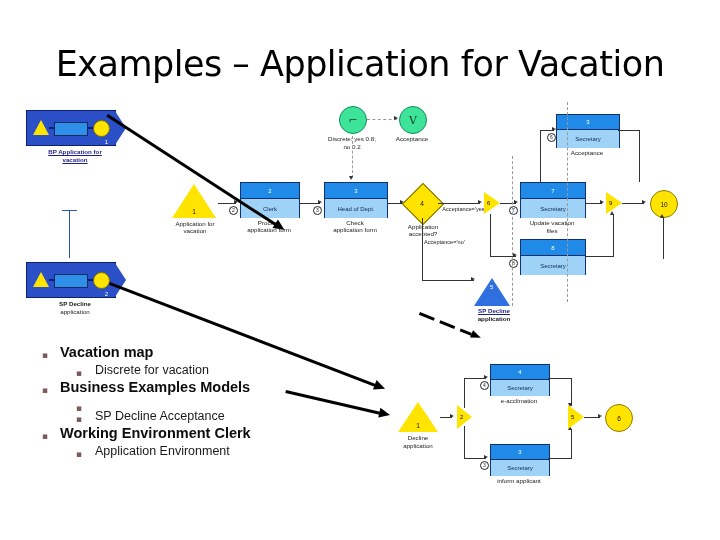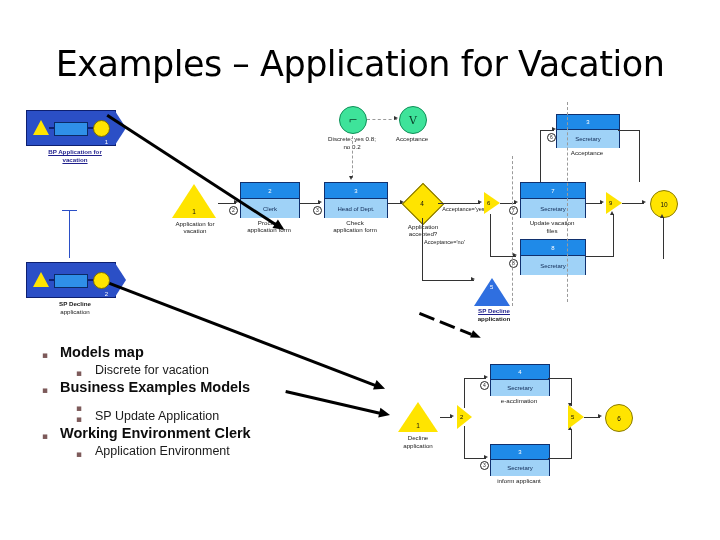--- a/index.html
+++ b/index.html
@@ -441,36 +441,36 @@
 
     <div class="bigarrow" style="left:286px;top:294px;width:110px;transform:rotate(13deg);">
       <div class="shaft" style="width:100px;"></div>
       <div class="head" style="left:96px;"></div>
     </div>
   </div>
 
   <div class="bullets">
     <div class="b-row lvl1">
       <span class="b-mark">▪</span>
-      <span class="b-txt">Models map</span>
+      <span class="b-txt">Vacation map</span>
     </div>
     <div class="b-row lvl2">
       <span class="b-mark">▪</span>
       <span class="b-txt">Discrete for vacation</span>
     </div>
     <div class="b-row lvl1">
       <span class="b-mark">▪</span>
       <span class="b-txt">Business Examples Models</span>
     </div>
     <div class="b-row lvl2">
       <span class="b-mark">▪</span>
     </div>
     <div class="b-row lvl2">
       <span class="b-mark">▪</span>
-      <span class="b-txt">SP Update Application</span>
+      <span class="b-txt">SP Decline Acceptance</span>
     </div>
     <div class="b-row lvl1">
       <span class="b-mark">▪</span>
       <span class="b-txt">Working Environment Clerk</span>
     </div>
     <div class="b-row lvl2">
       <span class="b-mark">▪</span>
       <span class="b-txt">Application Environment</span>
     </div>
   </div>

